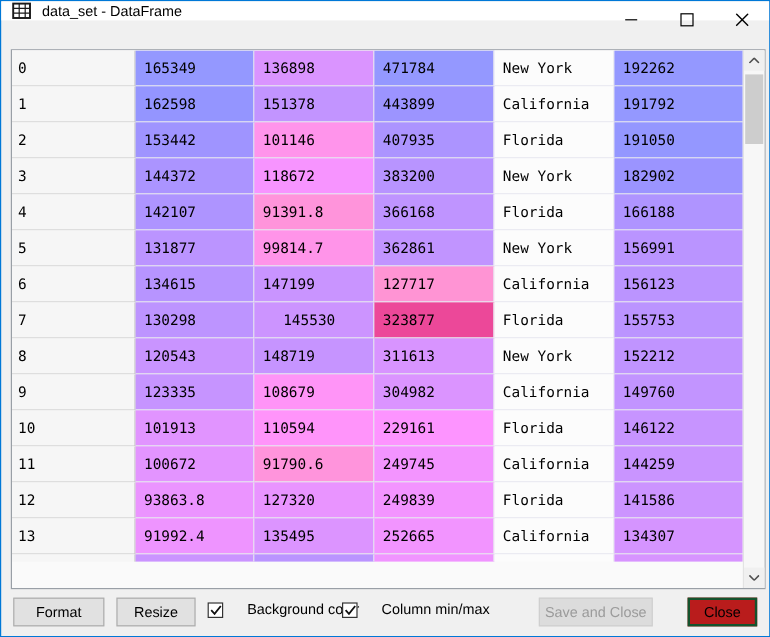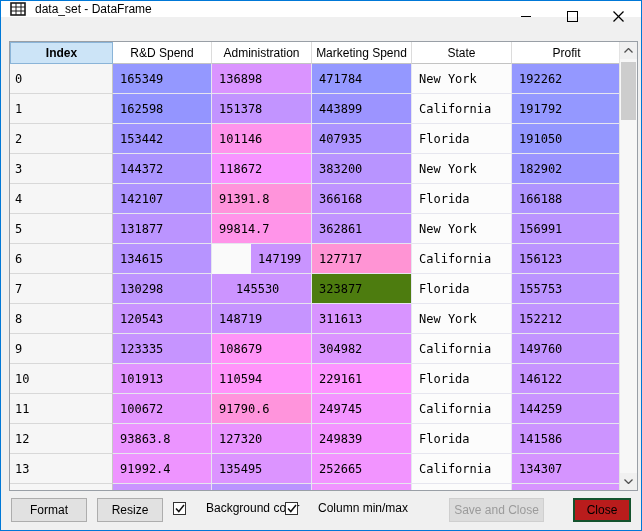--- a/index.html
+++ b/index.html
@@ -89,28 +89,20 @@
         <svg width="11" height="11" viewBox="0 0 11 11">
           <line x1="0.5" y1="0.5" x2="10.5" y2="10.5" stroke="#000" stroke-width="1.2"></line>
           <line x1="10.5" y1="0.5" x2="0.5" y2="10.5" stroke="#000" stroke-width="1.2"></line>
         </svg>
       </div>
     </div>
   </div>
 
   <div class="table-frame">
     <div class="grid-area">
-      <div class="hrow">
-        <div class="hcell index-h">Index</div>
-        <div class="hcell">R&amp;D Spend</div>
-        <div class="hcell">Administration</div>
-        <div class="hcell">Marketing Spend</div>
-        <div class="hcell">State</div>
-        <div class="hcell">Profit</div>
-      </div>
       <div id="table-body">
   <div class="trow">
     <div class="icell">0</div>
     <div class="dcell" style="background: rgb(148, 152, 255);">165349</div>
     <div class="dcell" style="background: rgb(218, 148, 255);">136898</div>
     <div class="dcell" style="background: rgb(148, 152, 255);">471784</div>
     <div class="dcell" style="background: rgb(252, 252, 252);">New York</div>
     <div class="dcell" style="background: rgb(148, 152, 255);">192262</div>
   </div>
 
@@ -155,31 +147,31 @@
     <div class="dcell" style="background: rgb(187, 148, 255);">131877</div>
     <div class="dcell" style="background: rgb(255, 148, 233);">99814.7</div>
     <div class="dcell" style="background: rgb(193, 148, 255);">362861</div>
     <div class="dcell" style="background: rgb(252, 252, 252);">New York</div>
     <div class="dcell" style="background: rgb(186, 148, 255);">156991</div>
   </div>
 
   <div class="trow">
     <div class="icell">6</div>
     <div class="dcell" style="background: rgb(183, 148, 255);">134615</div>
-    <div class="dcell" style="background: rgb(201, 148, 255); margin-left: 39px;">147199</div>
+    <div class="dcell" style="background: rgb(201, 148, 255);">147199</div>
     <div class="dcell" style="background: rgb(255, 148, 212);">127717</div>
     <div class="dcell" style="background: rgb(252, 252, 252);">California</div>
     <div class="dcell" style="background: rgb(187, 148, 255);">156123</div>
   </div>
 
   <div class="trow">
     <div class="icell">7</div>
     <div class="dcell" style="background: rgb(189, 148, 255);">130298</div>
     <div class="dcell" style="background: rgb(204, 148, 255); padding-left: 24px;">145530</div>
-    <div class="dcell" style="background: #4d7c0f;">323877</div>
+    <div class="dcell" style="background: #ec4899;">323877</div>
     <div class="dcell" style="background: rgb(252, 252, 252);">Florida</div>
     <div class="dcell" style="background: rgb(187, 148, 255);">155753</div>
   </div>
 
   <div class="trow">
     <div class="icell">8</div>
     <div class="dcell" style="background: rgb(201, 148, 255);">120543</div>
     <div class="dcell" style="background: rgb(198, 148, 255);">148719</div>
     <div class="dcell" style="background: rgb(216, 148, 255);">311613</div>
     <div class="dcell" style="background: rgb(252, 252, 252);">New York</div>

